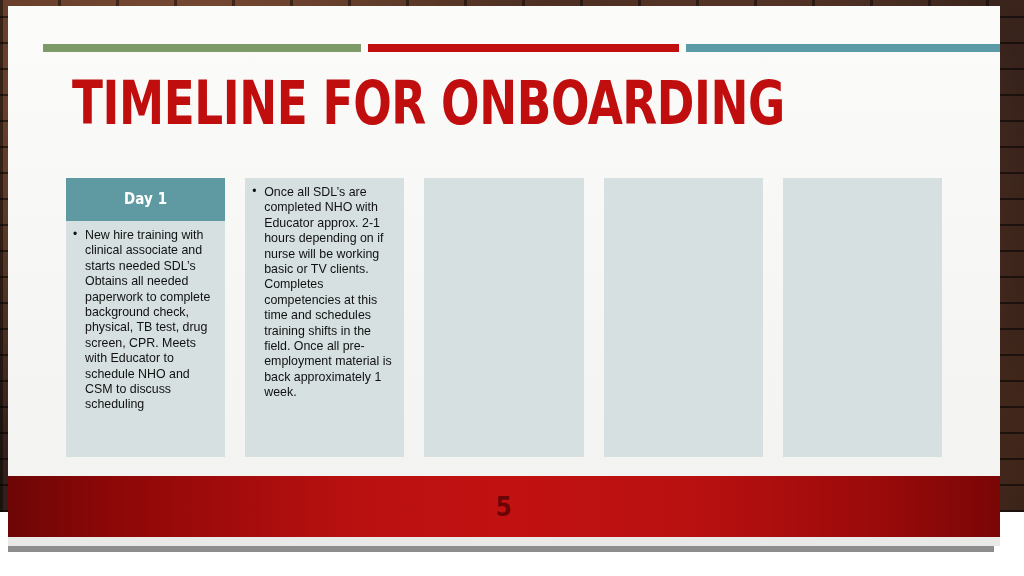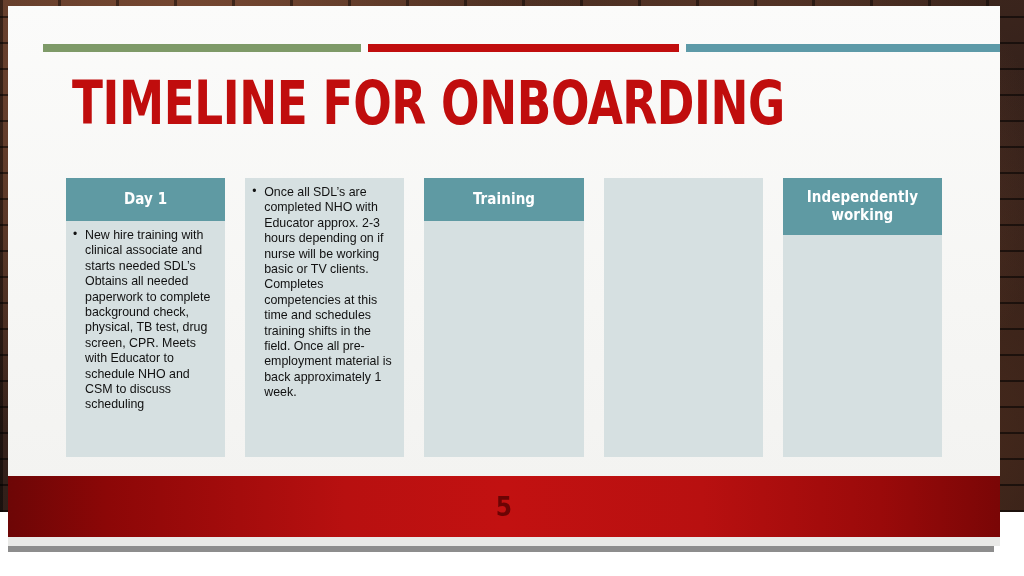--- a/index.html
+++ b/index.html
@@ -203,35 +203,33 @@
             <div class="col-head">Day 1</div>
             <div class="col-body">
               <ul class="bullets">
                 <li>New hire training with clinical associate and starts needed SDL’s Obtains all needed paperwork to complete background check, physical, TB test, drug screen, CPR. Meets with Educator to schedule NHO and CSM to discuss scheduling</li>
               </ul>
             </div>
           </div>
           <div class="col">
             <div class="col-body">
               <ul class="bullets">
-                <li>Once all SDL’s are completed NHO with Educator approx. 2-3 hours depending on if nurse will be working basic or TV clients. Completes competencies at this time and schedules training shifts in the field. Once all pre-employment material is back approximately 1 week.</li>
+                <li>Once all SDL’s are completed NHO with Educator approx. 2-1 hours depending on if nurse will be working basic or TV clients. Completes competencies at this time and schedules training shifts in the field. Once all pre-employment material is back approximately 1 week.</li>
               </ul>
             </div>
           </div>
           <div class="col">
-            <div class="col-head">Training</div>
             <div class="col-body">
               <ul class="bullets">
               </ul>
             </div>
           </div>
           <div class="col">
           </div>
           <div class="col">
-            <div class="col-head two-line">Independently working</div>
           </div>
         </div>
 
       <div id="footer">
         <div id="page-number">5</div>
       </div>
 
       <div id="slide-bottom-trim"></div>
 
     </div>

